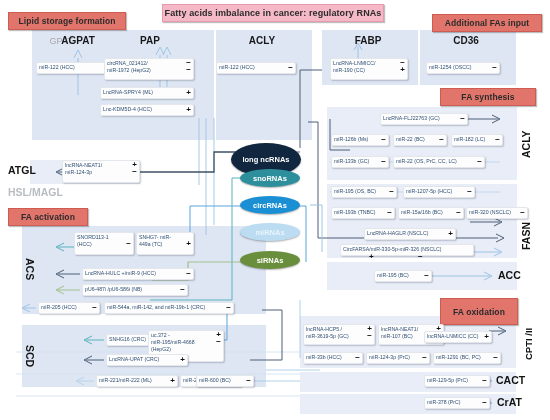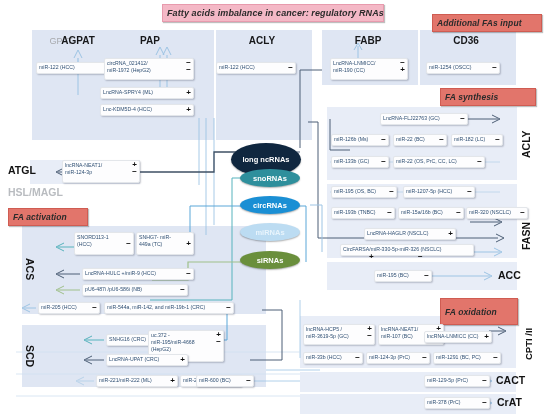--- a/index.html
+++ b/index.html
@@ -6,23 +6,23 @@
   body{width:550px;height:420px;overflow:hidden;font-family:"Liberation Sans",sans-serif;}
   #stage{position:relative;width:550px;height:420px;background:#ffffff;}
 
   
   .abs{position:absolute;box-sizing:border-box;}
 
   
   .banner{
     background:#e2756b;border:1px solid #cf5c52;
     color:#2b2b2b;font-weight:bold;font-size:8.5px;
-    display:flex;align-items:center;justify-content:flex-start;
+    display:flex;align-items:center;justify-content:center;
     box-shadow:1px 1px 1px rgba(0,0,0,.25);
-    padding:8px 4px;white-space:nowrap;letter-spacing:.1px;font-style:italic;
+    padding:8px 4px;white-space:nowrap;letter-spacing:.1px;
   }
   .banner.pink{background:#f4b8c6;border:1px solid #e79aad;font-size:9px;}
 
   
   .panel{background:#dfe6f3;}
   .panel.light{background:#e8edf7;}
 
   
   .colhead{
     font-weight:bold;font-size:10px;color:#17181a;
@@ -176,20 +176,23 @@
     <path d="M104 340 L86 340" stroke="#57b3bd" stroke-width="1" fill="none"></path>
     <path d="M92 336 L84 340 L92 344" stroke="#57b3bd" stroke-width="1" fill="none"></path>
     <path d="M104 360 L86 360" stroke="#4d5f76" stroke-width="1" fill="none"></path>
     <path d="M92 356 L84 360 L92 364" stroke="#4d5f76" stroke-width="1" fill="none"></path>
     <path d="M94 381 L78 381" stroke="#b9d3ea" stroke-width="1" fill="none"></path>
     <path d="M84 377 L76 381 L84 385" stroke="#b9d3ea" stroke-width="1" fill="none"></path>
 
     <path d="M250 381 L300 381" stroke="#9dc4e4" stroke-width="0.8" fill="none"></path>
   </svg>
 
+  <div class="abs banner" style="left:8px;top:12px;width:118px;height:17px;">
+      <span>Lipid storage formation</span>
+    </div>
 
   <div class="abs banner pink" style="left:162px;top:4px;width:222px;height:17px;">
       <span>Fatty acids imbalance in cancer: regulatory RNAs</span>
     </div>
 
   <div class="abs banner" style="left:432px;top:14px;width:110px;height:16px;">
       <span>Additional FAs input</span>
     </div>
 
 

